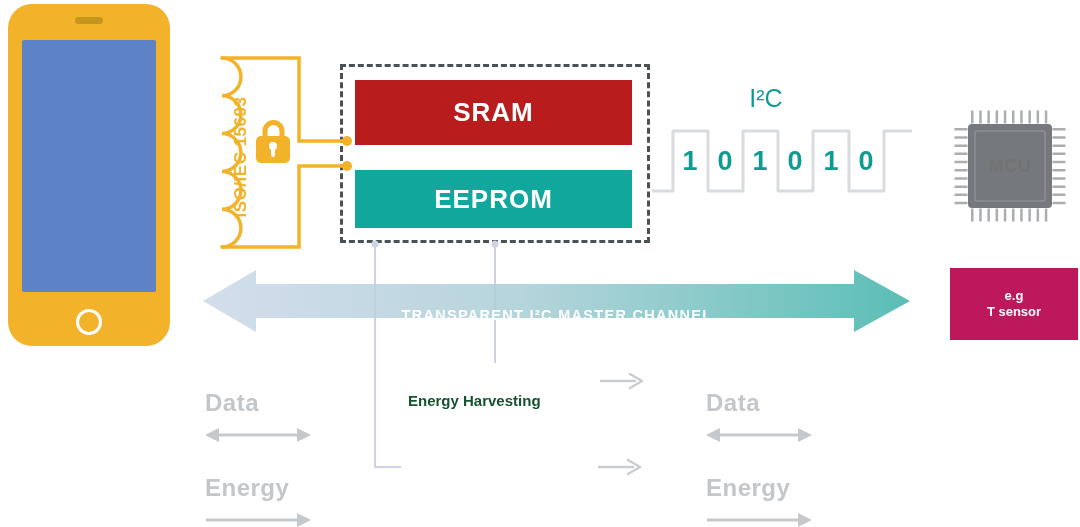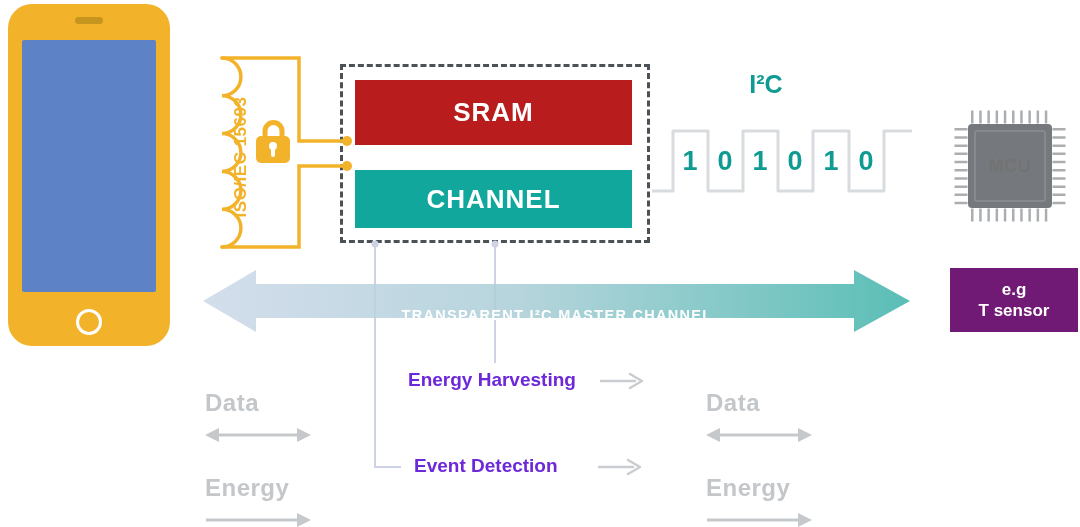--- a/index.html
+++ b/index.html
@@ -17,38 +17,38 @@
   .iso-label { left:156px; top:147px; width:170px; height:20px; transform:rotate(-90deg); text-align:center;
                color:#f2b32b; font-weight:bold; font-size:17px; letter-spacing:0.5px; line-height:20px; }
 
   
   .dashed-box { left:340px; top:64px; width:310px; height:179px; border:3px dashed #4c5156; }
   .mem-block { display:flex; align-items:center; justify-content:center; color:#fff; font-size:26px; font-weight:bold; letter-spacing:1px; }
   .sram   { left:355px; top:80px;  width:277px; height:65px; background:#b91c1c; }
   .eeprom { left:355px; top:170px; width:277px; height:58px; background:#12a79c; }
 
   
-  .i2c-title { left:726px; top:70px; width:80px; text-align:center; color:#0f9a92; font-size:25px; font-weight:bold; }
+  .i2c-title { left:726px; top:84px; width:80px; text-align:center; color:#0f9a92; font-size:25px; font-weight:normal; }
   .bit { position:absolute; top:146px; transform:translateX(-50%); color:#0f9a92; font-size:27px; font-weight:bold; }
 
   
   .mcu-label { left:968px; top:124px; width:84px; height:84px; display:flex; align-items:center; justify-content:center;
                color:#737373; font-weight:bold; font-size:18px; letter-spacing:0.5px;text-align:center; }
 
   
-  .sensor { left:950px; top:268px; width:128px; height:64px; background:#701a75; color:#fff;
+  .sensor { left:950px; top:268px; width:128px; height:72px; background:#be185d; color:#fff;
             display:flex; flex-direction:column; align-items:center; justify-content:center;
-            font-weight:bold; font-size:17px; line-height:1.25; }
+            font-weight:bold; font-size:13px; line-height:1.25; }
 
   
   .channel-label { left:260px; top:307px; width:594px; text-align:center; color:#fff;
                    font-size:14.5px; font-weight:bold; letter-spacing:1.3px; }
 
   
-  .feat { color:#6d28d9; font-weight:bold; font-size:19px; }
+  .feat { color:#14532d; font-weight:bold; font-size:15px;margin-top:23px; }
   .energy-harvesting { left:408px; top:369px; }
   .event-detection   { left:414px; top:455px; }
 
   
   .side-label { width:106px; text-align:left; color:#c4c7ca; font-size:24px; font-weight:600; letter-spacing:0.5px; }
   .reader-data   { left:205px; top:389px; }
   .reader-energy { left:205px; top:474px; }
   .device-data   { left:706px; top:389px; }
   .device-energy { left:706px; top:474px; }
 
@@ -63,21 +63,21 @@
     <div class="phone-speaker"></div>
     <div class="phone-screen"></div>
     <div class="phone-home"></div>
   </div>
 
   <div class="abs dashed-box"></div>
   <div class="abs mem-block sram">
     <span>SRAM</span>
   </div>
   <div class="abs mem-block eeprom">
-    <span>CHANNEL</span>
+    <span>EEPROM</span>
   </div>
 
   <svg class="overlay-svg" viewBox="0 0 1080 527">
     <defs>
       <linearGradient id="chg" x1="0" y1="0" x2="1" y2="0">
         <stop offset="0" stop-color="#ccd8e8"></stop>
         <stop offset="0.45" stop-color="#a9cdd6"></stop>
         <stop offset="1" stop-color="#3db3a9"></stop>
       </linearGradient>
     </defs>
@@ -161,20 +161,19 @@
   <div class="abs mcu-label">MCU</div>
 
   <div class="abs sensor">
     <span>e.g</span>
     <span>T sensor</span>
   </div>
 
   <div class="abs channel-label">TRANSPARENT I²C MASTER CHANNEL</div>
 
   <div class="abs feat energy-harvesting">Energy Harvesting</div>
-  <div class="abs feat event-detection">Event Detection</div>
 
   <div class="abs side-label reader-data">Data</div>
   <div class="abs side-label reader-energy">Energy</div>
   <div class="abs side-label device-data">Data</div>
   <div class="abs side-label device-energy">Energy</div>
 
 </div>
 
 </body></html>

